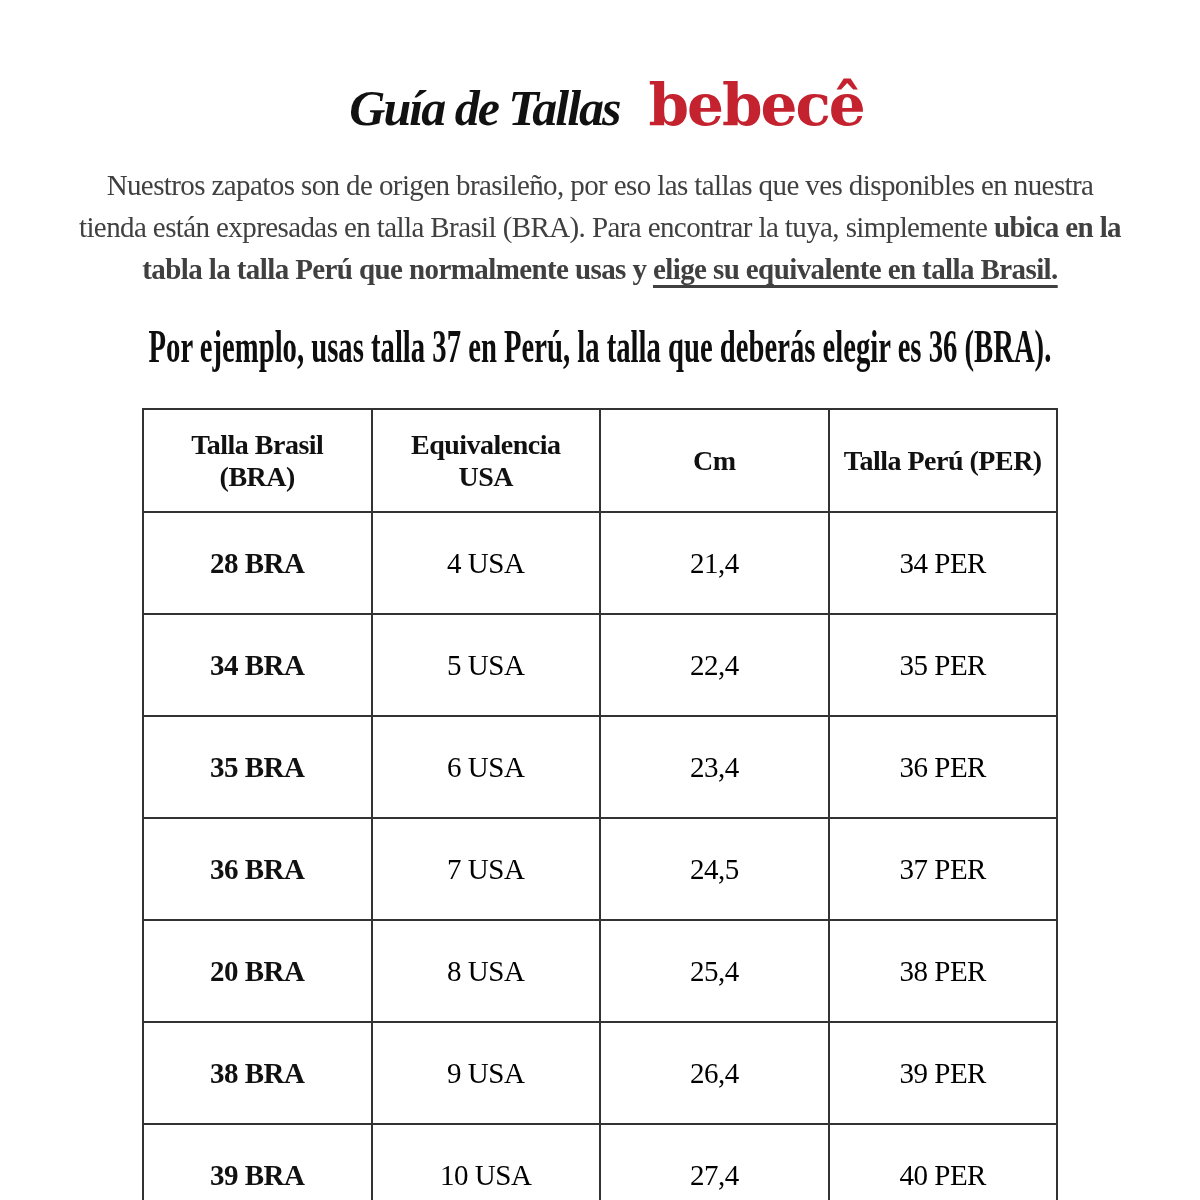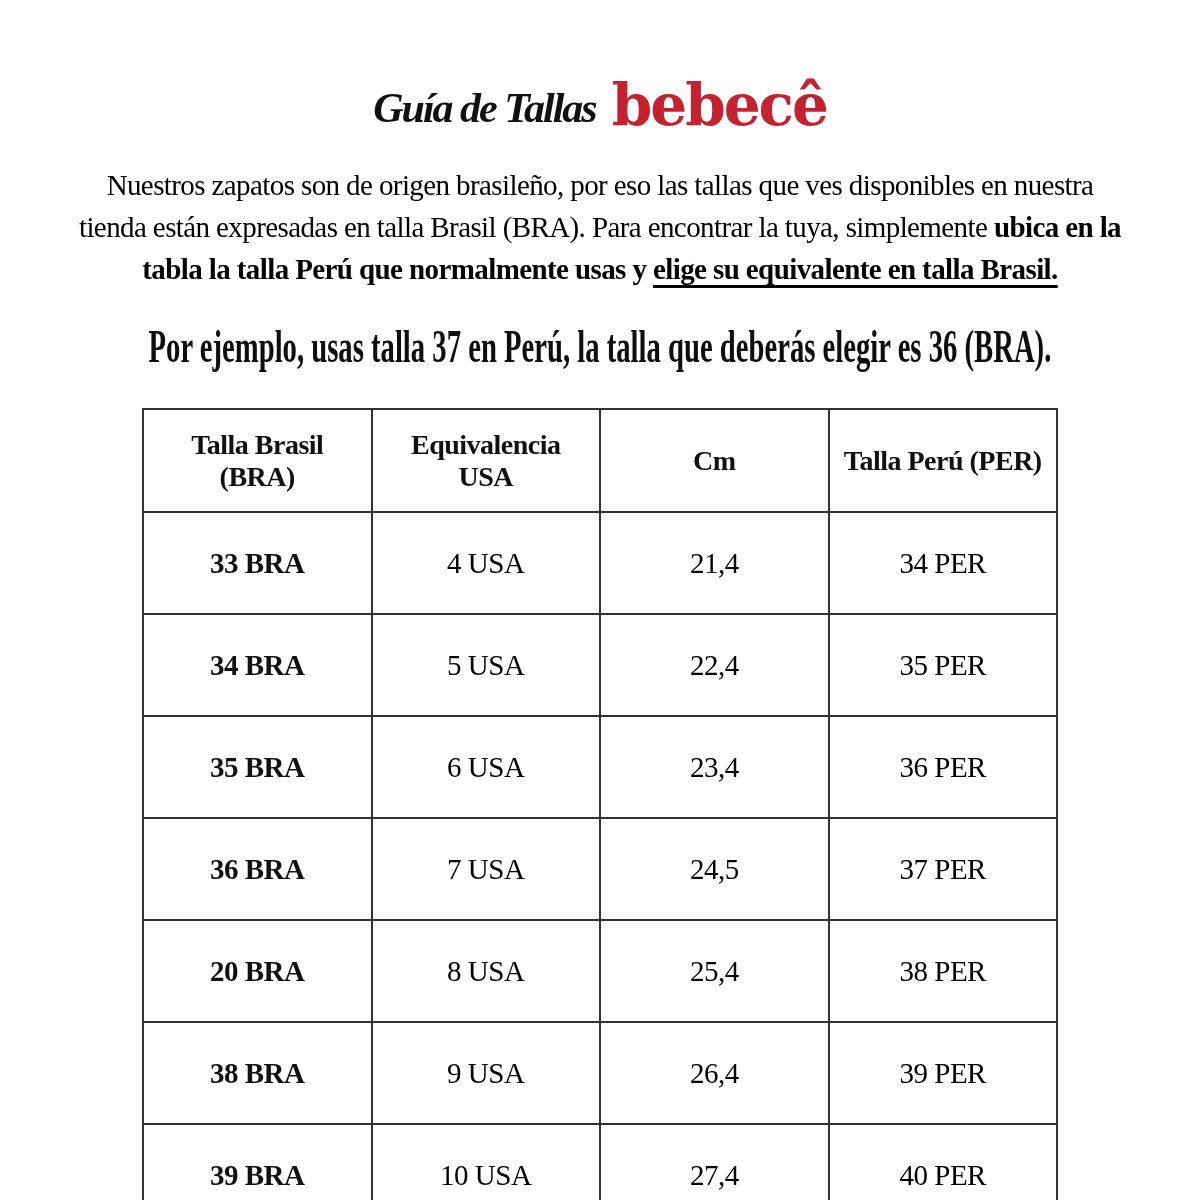--- a/index.html
+++ b/index.html
@@ -20,24 +20,24 @@
   }
   
   .masthead {
     display: flex;
     justify-content: center;
     align-items: center;
     gap: 16px;
     height: 64px;
   }
   .title {
-    margin: 0;
+    margin: 13px;
     font-style: italic;
     font-weight: 700;
-    font-size: 42px;
+    font-size: 50px;
     letter-spacing: -2px;
     color: #111111;
     white-space: nowrap;
   }
   .logo {
     font-family: "DejaVu Serif", serif;
     font-weight: 700;
     font-size: 58px;
     letter-spacing: -2px;
     color: var(--brand-red, #c5222f);
@@ -46,21 +46,21 @@
     padding-bottom: 6px;
   }
   
   .intro {
     margin: 24px auto 0;
     max-width: 1052px;
     text-align: center;
     font-size: 29px;
     line-height: 42px;
     letter-spacing: -0.6px;
-    color: #000000;
+    color: #404040;
   }
   .intro .b { font-weight: 700; }
   .intro .u {
     text-decoration: underline;
     text-decoration-thickness: 2.5px;
     text-underline-offset: 6px;
   }
   
   .example-wrap {
     margin-top: 28px;
@@ -129,21 +129,21 @@
     <thead>
       <tr>
         <th>Talla Brasil (BRA)</th>
         <th>Equivalencia USA</th>
         <th>Cm</th>
         <th>Talla Perú (PER)</th>
       </tr>
     </thead>
     <tbody>
       <tr>
-        <td class="col-bra">33 BRA</td>
+        <td class="col-bra">28 BRA</td>
         <td>4 USA</td>
         <td>21,4</td>
         <td>34 PER</td>
       </tr>
       <tr>
         <td class="col-bra">34 BRA</td>
         <td>5 USA</td>
         <td>22,4</td>
         <td>35 PER</td>
       </tr>

